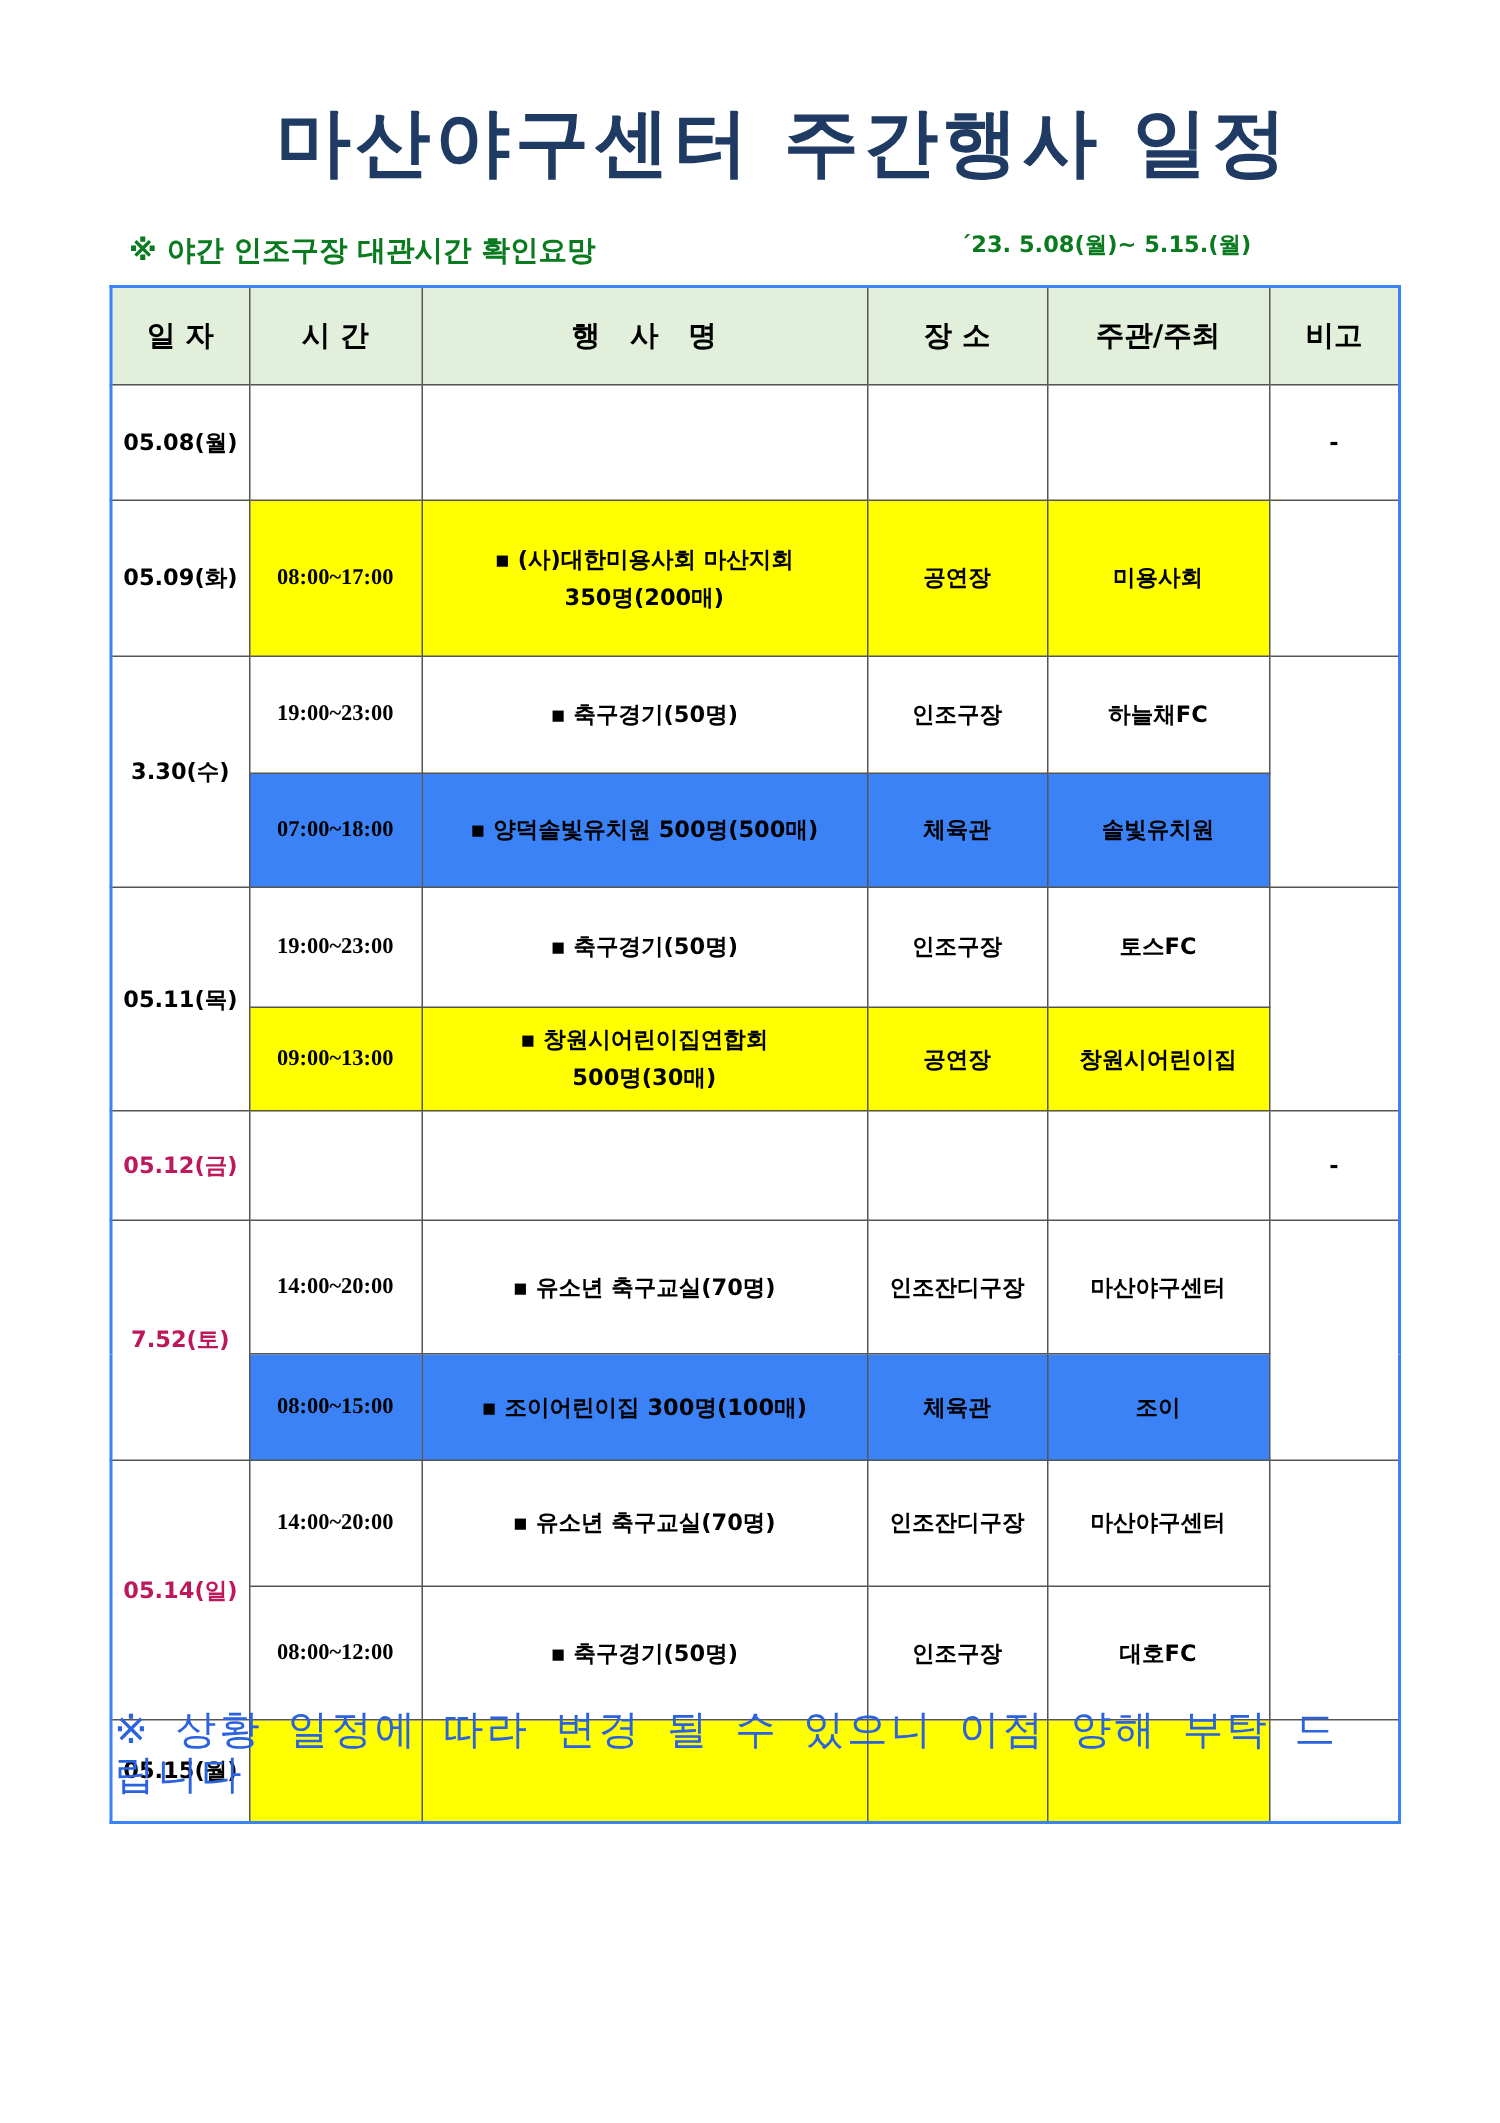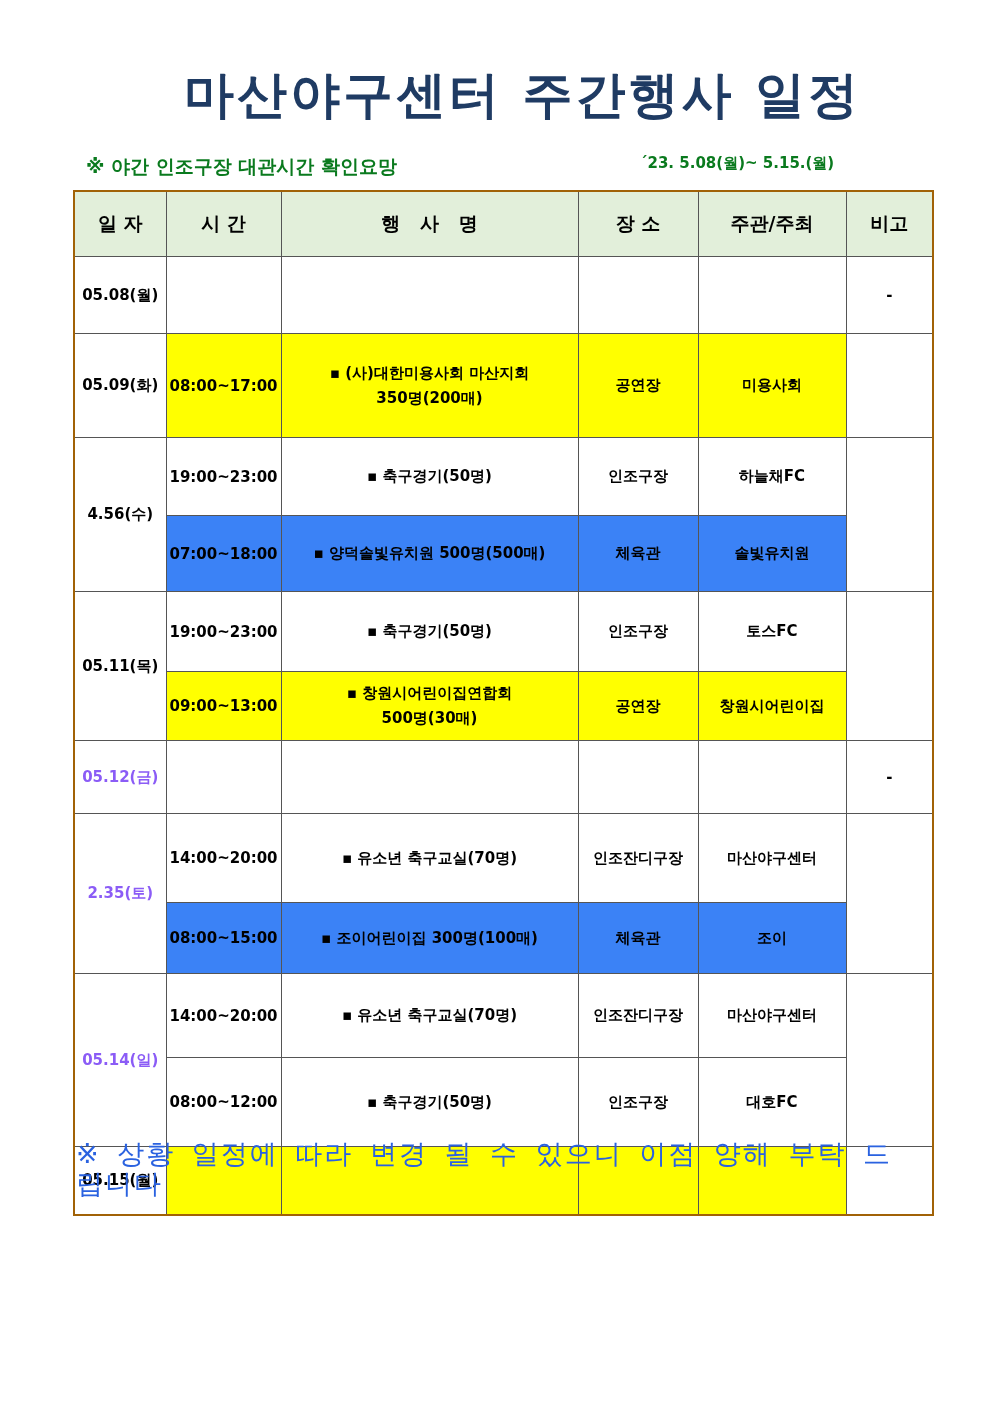--- a/index.html
+++ b/index.html
@@ -3,31 +3,31 @@
 <meta charset="utf-8">
 <style>
   html, body { margin:0; padding:0; background:#ffffff; }
   body { width:1000px; height:1415px; position:relative; overflow:hidden;
          font-family:"DejaVu Sans", "Liberation Sans", sans-serif; color:#000; }
   .title { position:absolute; left:0; top:62px; width:1045px; text-align:center;
            font-size:50px; font-weight:bold; color:#1f3b63; letter-spacing:3px; }
   .subnote { position:absolute; left:86px; top:154px; font-size:19px; font-weight:bold; color:#0a7a1e; }
   .period { position:absolute; left:640px; top:154px; font-size:15px; font-weight:bold; color:#0a7a1e; }
   table.sched { position:absolute; left:73px; top:190px; border-collapse:collapse;
-                border:2px solid #a16207; table-layout:fixed; }
+                border:2px solid #3b82f6; table-layout:fixed; }
   table.sched td, table.sched th { border:1px solid #555; padding:0; text-align:center;
                 vertical-align:middle; font-size:15px; font-weight:bold; }
   table.sched th { background:#e2efda; font-size:19px; height:64px; }
   .c-date { width:92px; } .c-time { width:115px; } .c-name { width:297px; }
   .c-place { width:120px; } .c-host { width:148px; } .c-note { width:87px; }
   td.name { text-align:left; font-weight:normal; font-size:19px; padding-left:4px; line-height:25px; }
-  td.time { font-size:15px; }
+  td.time { font-size:15px;font-family:Liberation Serif, serif; }
   .yellow { background:#ffff00; }
   .blue { background:#3b82f6; }
-  .red { color:#8b5cf6; }
+  .red { color:#be185d; }
   .note-dash { font-weight:normal; font-size:14px; }
   .footer { position:absolute; left:76px; top:1139px; width:820px; font-size:27px;
             color:#2a62e0; line-height:30px; letter-spacing:2px; word-spacing:6px; }
 </style>
 </head>
 <body>
 
 <div class="title">마산야구센터 주간행사 일정</div>
 <div class="subnote">※ 야간 인조구장 대관시간 확인요망</div>
 <div class="period">´23.  5.08(월)~  5.15.(월)</div>
@@ -63,21 +63,21 @@
   <tr style="height:104px">
     <td>05.09(화)</td>
     <td class="time yellow">08:00~17:00</td>
     <td class="name yellow"><span>▪ (사)대한미용사회  마산지회</span><br><span>350명(200매)</span></td>
     <td class="yellow">공연장</td>
     <td class="yellow">미용사회</td>
     <td></td>
   </tr>
 
   <tr style="height:78px">
-    <td rowspan="2">4.56(수)</td>
+    <td rowspan="2">3.30(수)</td>
     <td class="time">19:00~23:00</td>
     <td class="name">▪  축구경기(50명)</td>
     <td>인조구장</td>
     <td>하늘채FC</td>
     <td rowspan="2"></td>
   </tr>
   <tr style="height:76px">
     <td class="time blue">07:00~18:00</td>
     <td class="name blue">▪  양덕솔빛유치원  500명(500매)</td>
     <td class="blue">체육관</td>
@@ -102,21 +102,21 @@
   <tr style="height:73px">
     <td class="red">05.12(금)</td>
     <td></td>
     <td></td>
     <td></td>
     <td></td>
     <td class="note-dash">-</td>
   </tr>
 
   <tr style="height:89px">
-    <td rowspan="2" class="red">2.35(토)</td>
+    <td rowspan="2" class="red">7.52(토)</td>
     <td class="time">14:00~20:00</td>
     <td class="name">▪  유소년  축구교실(70명)</td>
     <td>인조잔디구장</td>
     <td>마산야구센터</td>
     <td rowspan="2"></td>
   </tr>
   <tr style="height:71px">
     <td class="time blue">08:00~15:00</td>
     <td class="name blue">▪  조이어린이집  300명(100매)</td>
     <td class="blue">체육관</td>

